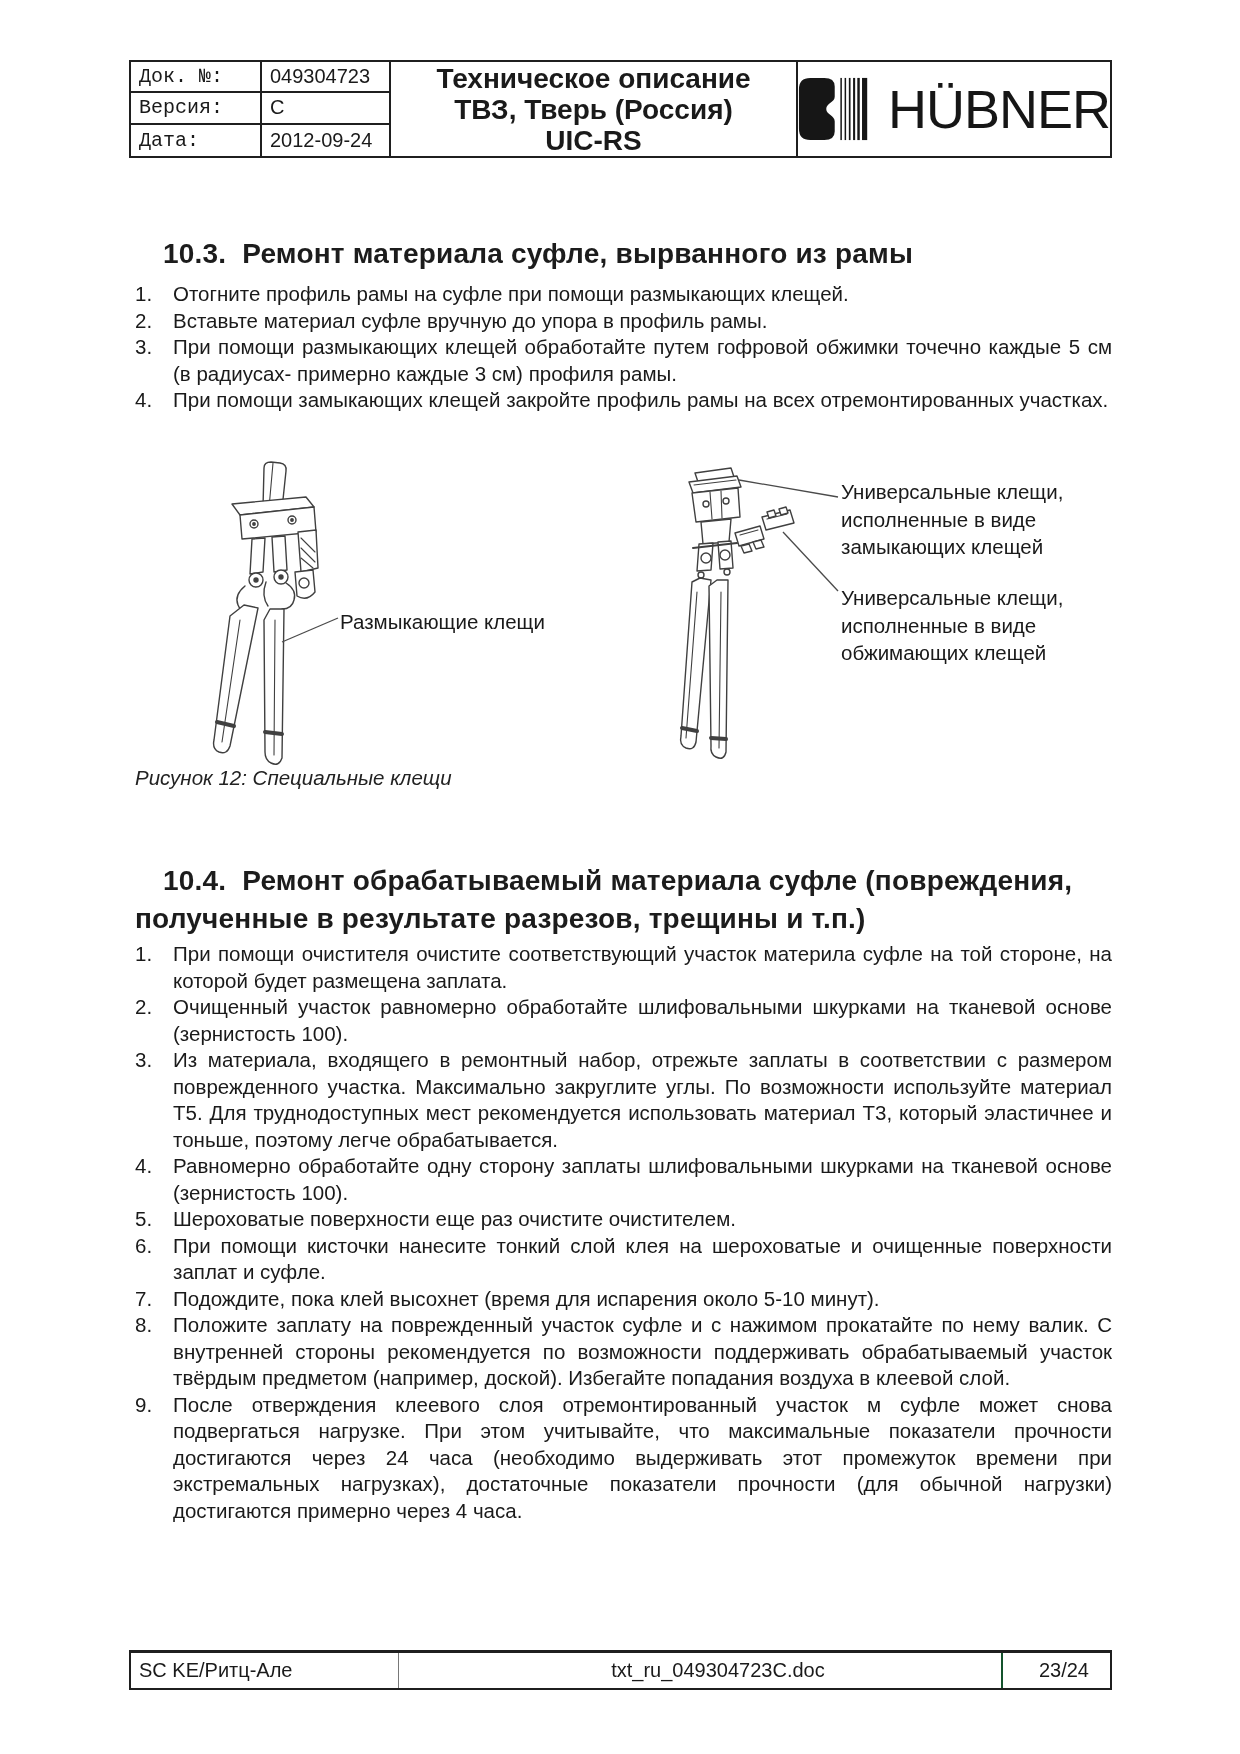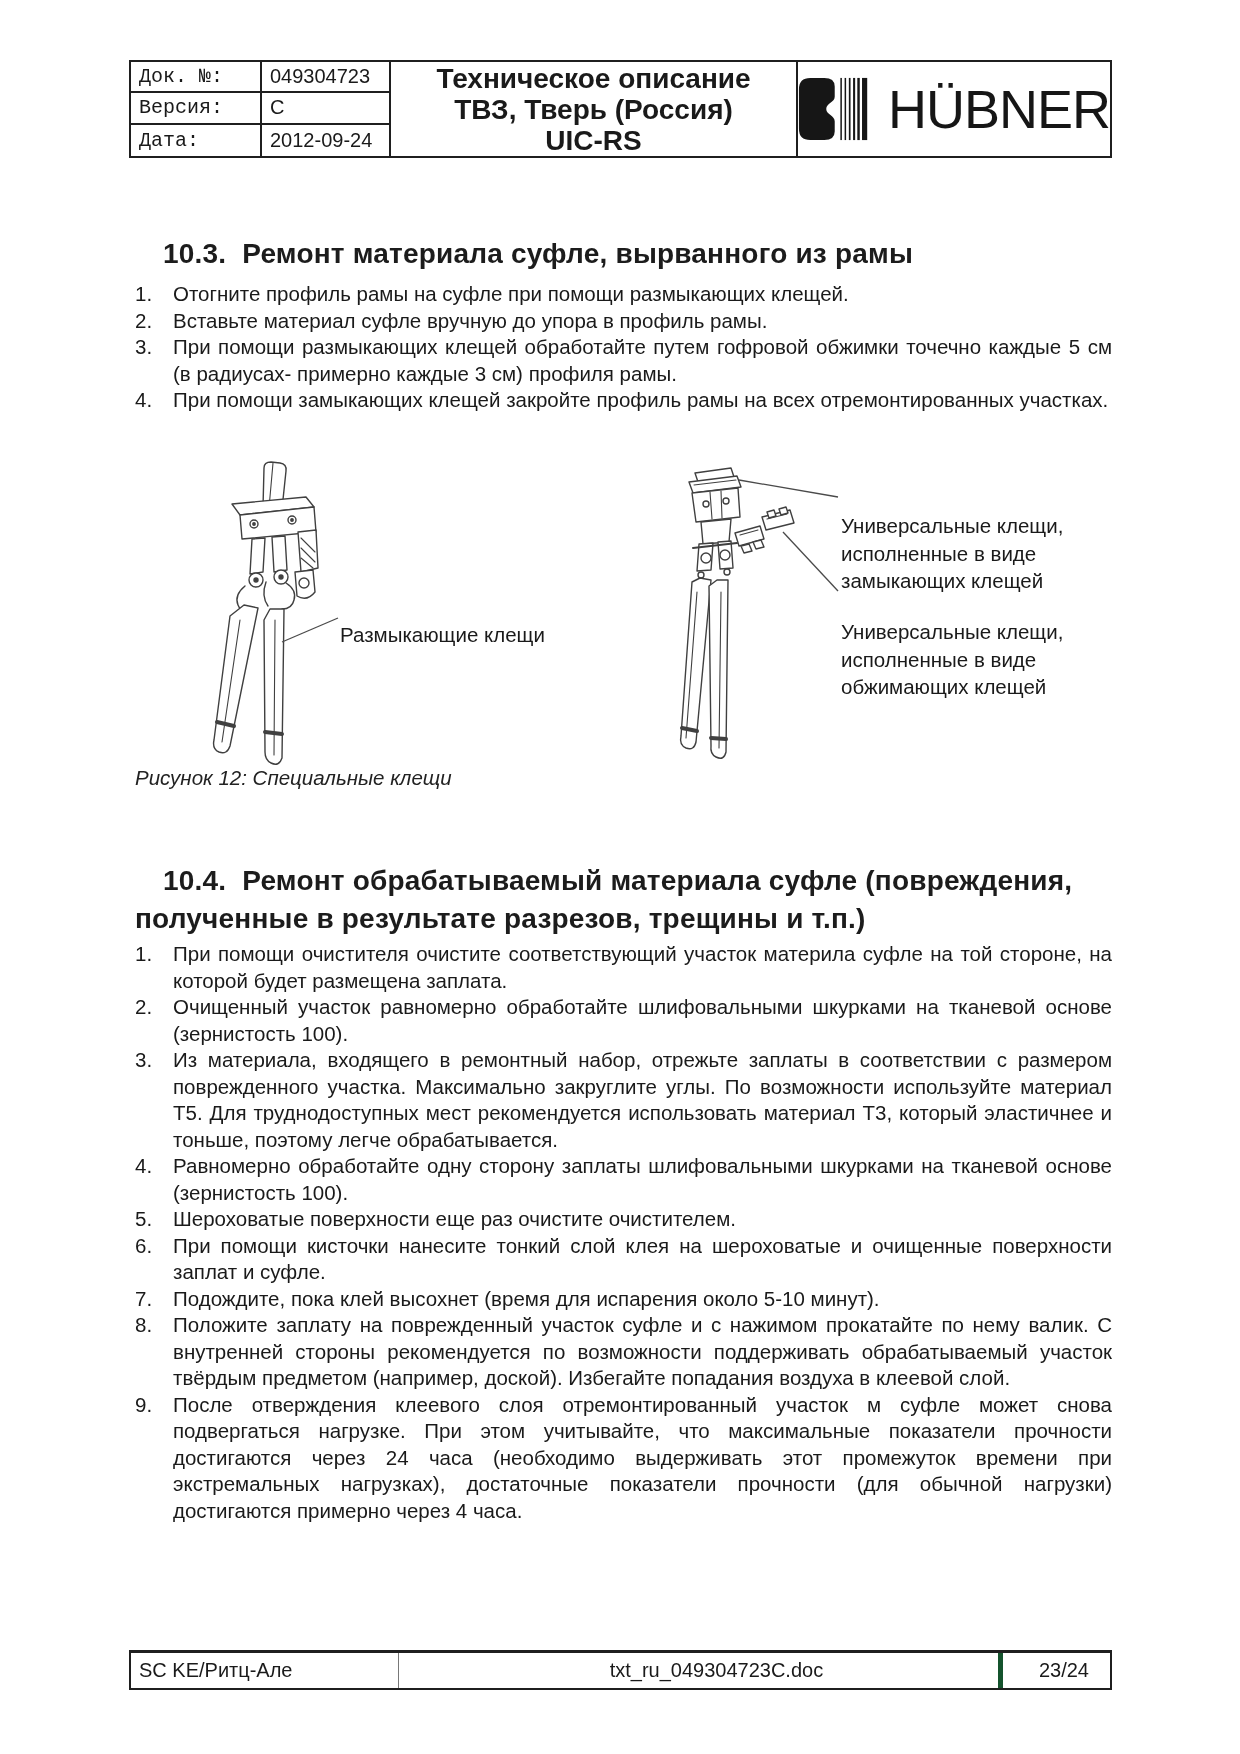--- a/index.html
+++ b/index.html
@@ -42,34 +42,34 @@
 
   
   .nlist{left:135px;width:977px;font-size:20.5px;line-height:26.5px;}
   .nrow{display:flex;}
   .nrow .num{width:38px;flex:none;}
   .nrow .itxt{flex:1;text-align:justify;}
 
   
   .figure-wrap{left:135px;top:420px;width:977px;height:346px;}
   .figure-wrap svg{position:absolute;left:0;top:0;}
-  .fig-label{position:absolute;font-size:20.5px;line-height:27.5px;color:#1a1a1a;margin-top:34px;}
+  .fig-label{position:absolute;font-size:20.5px;line-height:27.5px;color:#1a1a1a;}
   .fig-label.single{white-space:nowrap;}
   .caption{left:135px;top:766px;width:700px;font-size:20.5px;font-style:italic;color:#222;}
 
   
   .doc-footer{
     left:129px;top:1650px;width:983px;height:40px;box-sizing:border-box;
     border-top:3px solid #1f1f1f;border-bottom:2px solid #1f1f1f;
     border-left:2px solid #1f1f1f;border-right:2px solid #1f1f1f;
     display:flex;align-items:stretch;font-size:20px;gap:36px;
   }
   .fcell{display:flex;align-items:center;box-sizing:border-box;}
   .fc1{width:289px;padding-left:8px;border-right:1px solid #787878;}
-  .fc2{width:614px;justify-content:center;border-right:5px solid #14532d;}
+  .fc2{width:614px;justify-content:center;border-right:2px solid #14532d;}
   .fc3{flex:1;justify-content:flex-end;padding-right:21px;}
 
   .sketch{stroke:#404040;stroke-width:1.4;fill:#ffffff;stroke-linejoin:round;stroke-linecap:round;}
   .sketch-line{stroke:#404040;stroke-width:1.1;fill:none;}
   .leader{stroke:#4a4a4a;stroke-width:1.3;fill:none;}
 </style>
 </head>
 <body>
 
 <div class="abs doc-header">
@@ -192,21 +192,21 @@
       <path d="M644,89 L651,87 L653,93 L646,95 Z"></path>
     </g>
 
     <g>
       <path class="leader" d="M203,198 L147,222"></path>
       <path class="leader" d="M604,60 L703,77"></path>
       <path class="leader" d="M648,112 L703,171"></path>
     </g>
   </svg>
 
-  <div class="fig-label single" style="left:205px;top:167px">Размыкающие клещи</div>
+  <div class="fig-label single" style="left:205px;top:188px">Размыкающие клещи</div>
   <div class="fig-label" style="left:706px;top:58px;width:252px">Универсальные клещи, исполненные в виде замыкающих клещей</div>
   <div class="fig-label" style="left:706px;top:164px;width:252px">Универсальные клещи, исполненные в виде обжимающих клещей</div>
 </div>
 
 <div class="abs caption">Рисунок 12: Специальные клещи</div>
 
 <div class="abs sect-h" style="top:862px">
   <span class="hnum">10.4.</span><span>Ремонт обрабатываемый материала суфле (повреждения, полученные в результате разрезов, трещины и т.п.)</span>
 </div>
 

